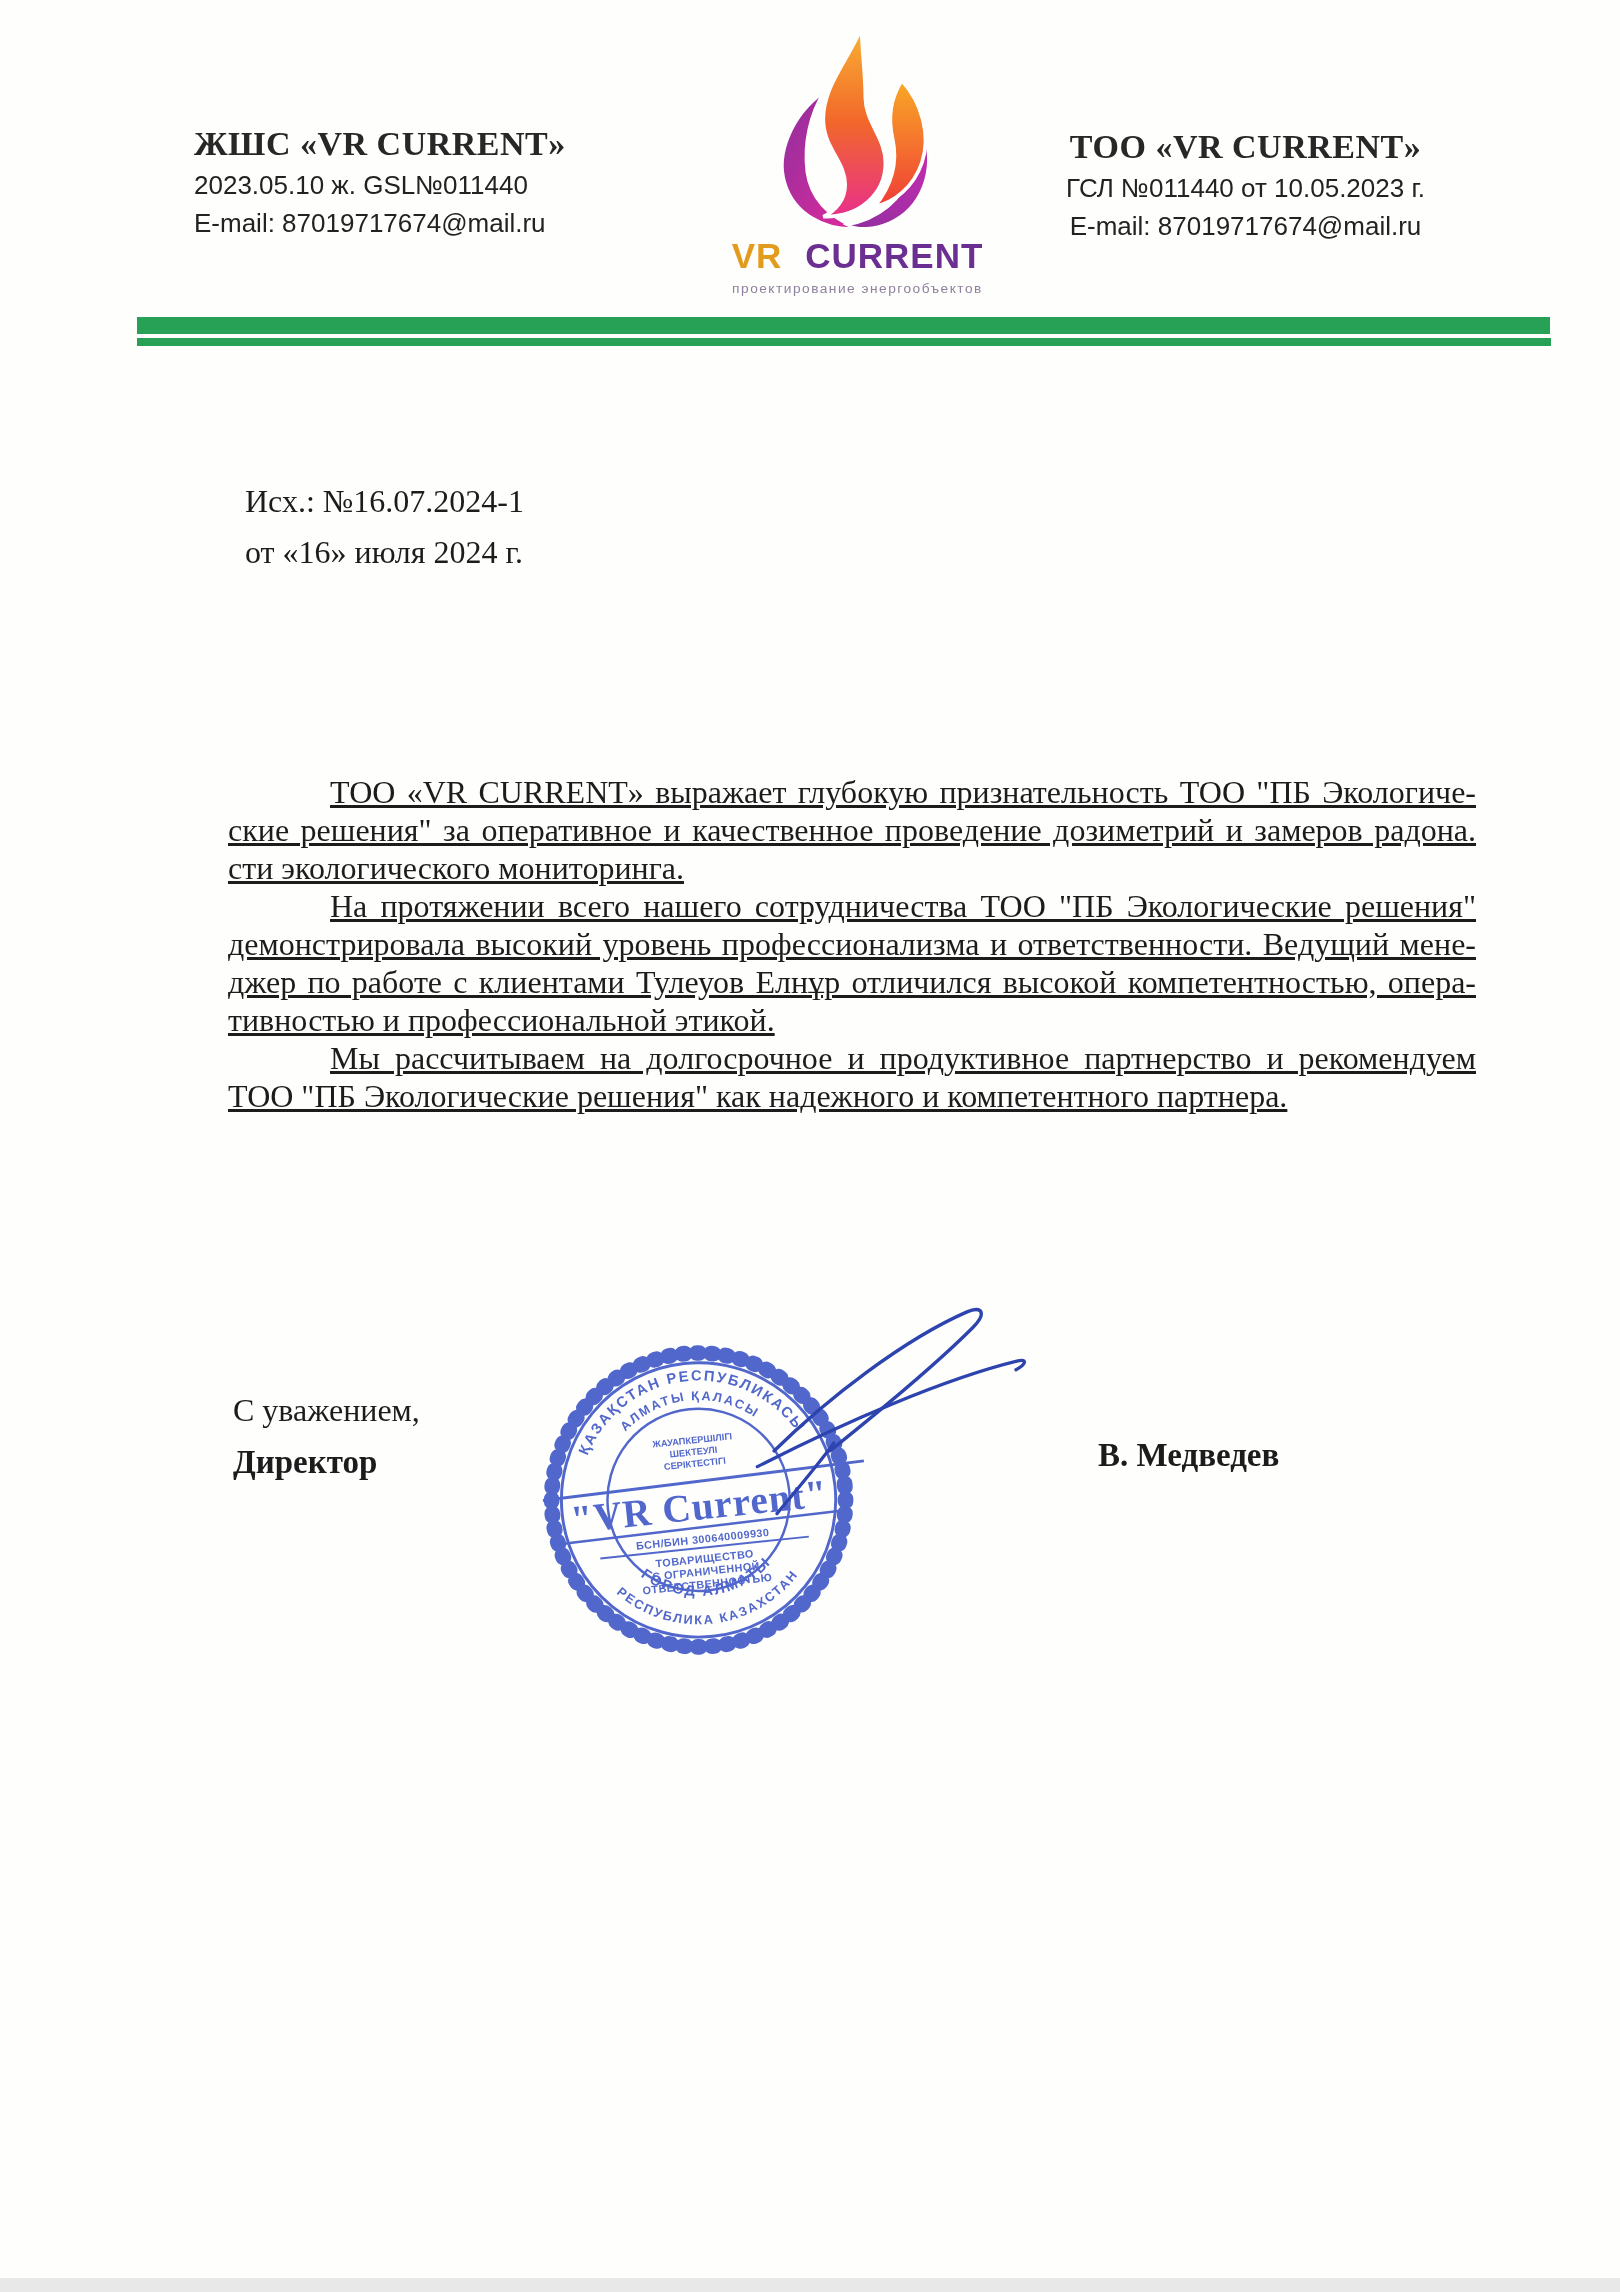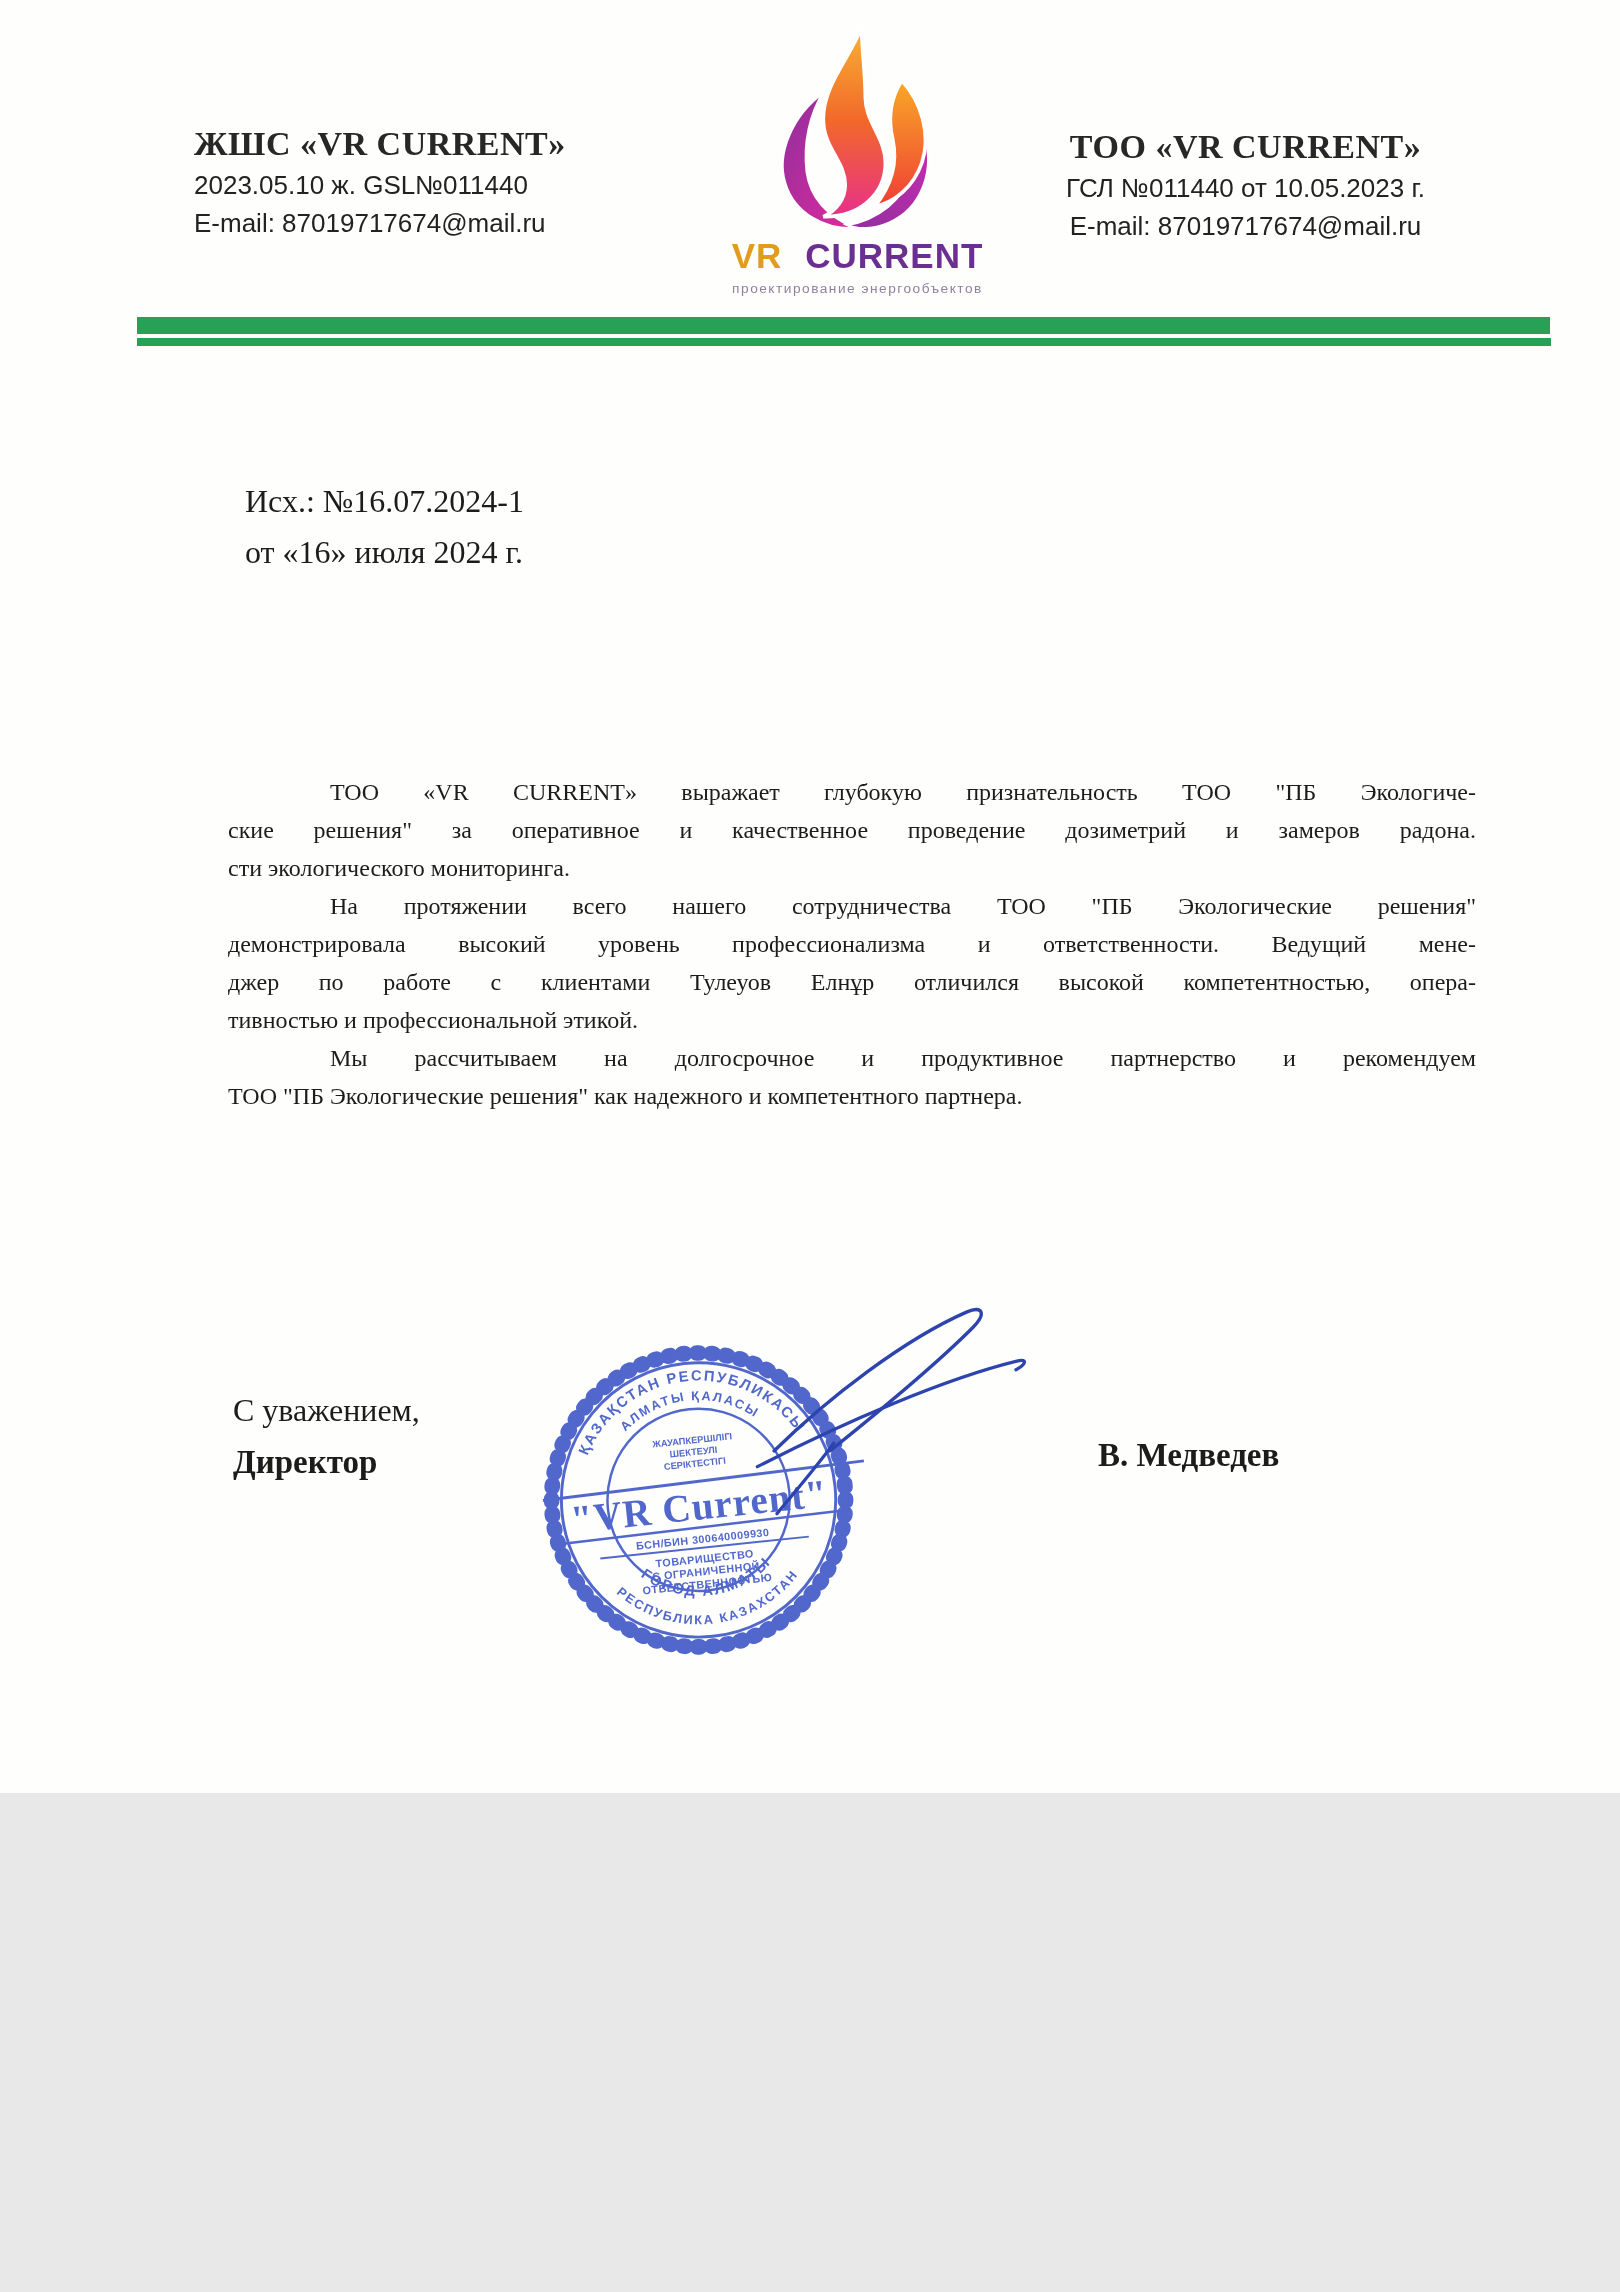--- a/index.html
+++ b/index.html
@@ -1,17 +1,17 @@
 <!DOCTYPE html>
 <html style="--green: #27a155; --stamp-blue: #3a53c6; --pen-blue: #2d43ae; --logo-gold: #e39b1e; --logo-purple: #6b2e91; --tagline-gray: #90819f; --ink: #1c1c1c;"><head>
 <meta charset="utf-8">
 <style>
   html,body{margin:0;padding:0;background:#e8e8e8;}
   .page{
-    position:relative; width:1620px; height:1793px; background:#fefefc;
+    position:relative; width:1620px; height:2278px; background:#fefefc;
     margin:0 auto; overflow:hidden;
     font-family:"Liberation Serif", serif; color:var(--ink,#1c1c1c);
   }
   
   .hdr-block{position:absolute; white-space:nowrap;}
   .hdr-line1{font-family:"Liberation Serif",serif; font-weight:bold; font-size:34px; letter-spacing:0.5px; color:#272727;}
   .hdr-line2,.hdr-line3{font-family:"Liberation Sans",sans-serif; font-size:26px; color:#222; margin-top:6.9px;}
   .hdr-left{left:194px; top:125px;}
   .hdr-right{left:1066px; top:128px;text-align:center;}
   
@@ -20,21 +20,21 @@
   .wordmark{font-family:"Liberation Sans",sans-serif; font-weight:bold; font-size:35px; letter-spacing:1px; margin-top:2px;}
   .wordmark .vr{color:var(--logo-gold,#e39b1e);}
   .wordmark .cur{color:var(--logo-purple,#6b2e91); margin-left:23px;}
   .tagline{font-family:"Liberation Sans",sans-serif; font-size:13.7px; letter-spacing:1.5px; color:var(--tagline-gray,#90819f); margin-top:5.9px;}
   
   .rule-thick{position:absolute; left:137px; top:317px; width:1413px; height:16.7px; background:var(--green,#27a155);}
   .rule-thin {position:absolute; left:137px; top:338px; width:1414px; height:7.8px;  background:var(--green,#27a155);}
   
   .ref{position:absolute; left:245px; top:476px; font-size:32px; line-height:51px;}
   
-  .body-block{position:absolute; left:228px; top:773px; width:1248px; font-size:24px; line-height:38px;}
+  .body-block{position:absolute; left:228px; top:773px; width:1248px; font-size:32px; line-height:38px;text-decoration:underline;}
   .bline{text-align:justify; text-align-last:justify; box-sizing:border-box; width:100%;}
   .bline.first{padding-left:102px;}
   .bline.plast{text-align-last:left;}
   
   .greeting{position:absolute; left:233px; top:1392px; font-size:32px;}
   .sign-title{position:absolute; left:233px; top:1444px; font-size:33px; font-weight:bold;}
   .sign-name{position:absolute; left:1098px; top:1437px; font-size:33px; font-weight:bold;}
   
   .stamp-wrap{position:absolute; left:534px; top:1296px; width:529px; height:402px;}
   .st-stroke{stroke:var(--stamp-blue,#3a53c6); fill:none;}

